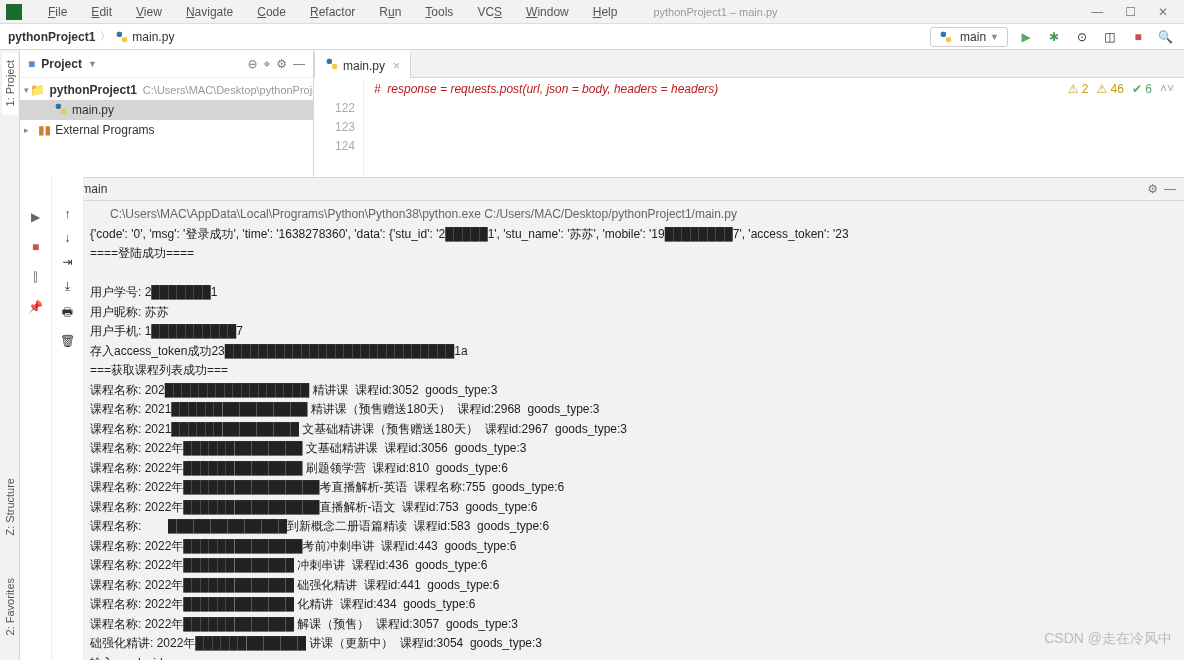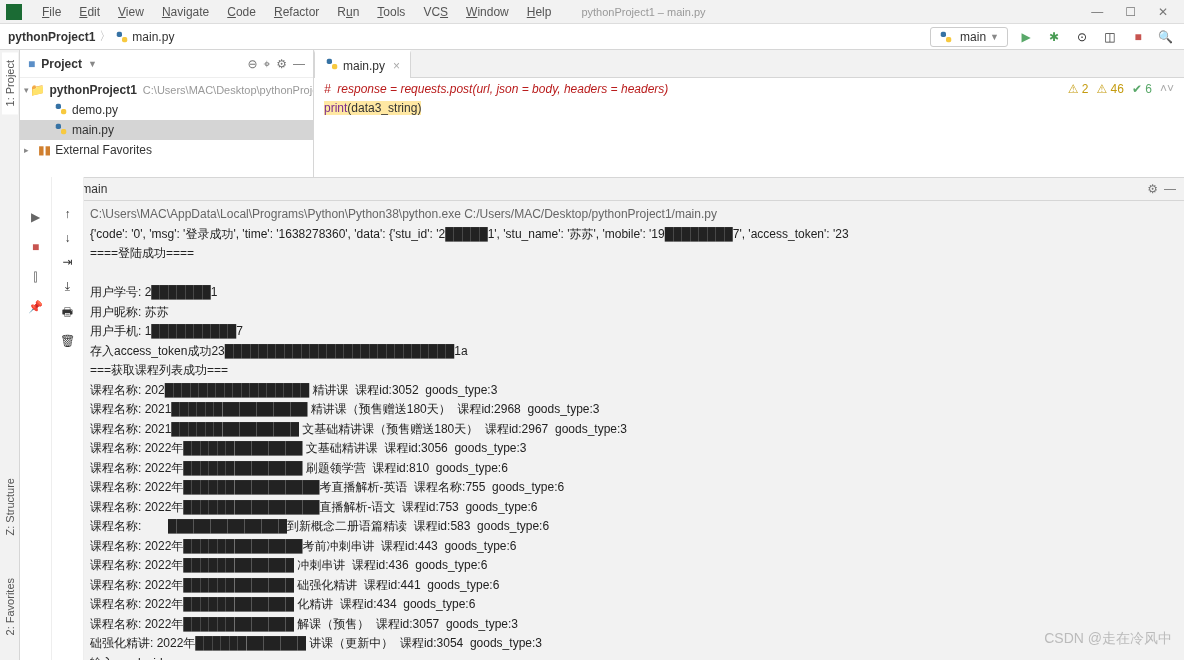--- a/index.html
+++ b/index.html
@@ -1,17 +1,17 @@
 <!DOCTYPE html>
 <html><head>
 <meta charset="utf-8">
 <style>
 * { margin: 0; padding: 0; box-sizing: border-box; font-family: -apple-system, "Segoe UI", Arial, sans-serif; font-size: 12px; }
 body { background: #f2f2f2; color: #333; width: 1184px; height: 660px; overflow: hidden; position: relative; }
-.menubar { height: 24px; background: #f2f2f2; display: flex; align-items: center; padding: 0 6px; gap: 6px; border-bottom: 1px solid #ddd; }
+.menubar { height: 24px; background: #f2f2f2; display: flex; align-items: center; padding: 0 6px; gap: 12px; border-bottom: 1px solid #ddd; }
 .menubar .logo { width: 16px; height: 16px; background: #1b6b34; margin-right: 8px; }
 .menubar .menu { padding: 2px 6px; cursor: pointer; color: #555; }
 .menubar .menu u { text-decoration: underline; }
 .menubar .title { margin-left: 18px; color: #999; font-size: 11px; }
 .menubar .winctl { margin-left: auto; display: flex; gap: 22px; color: #777; padding-right: 10px; }
 .crumb-row { height: 26px; background: #fff; border-bottom: 1px solid #d6d6d6; display: flex; align-items: center; padding: 0 8px; }
 .crumb-row .crumb { color: #333; font-weight: bold; }
 .crumb-row .sep { color: #aaa; margin: 0 4px; }
 .crumb-row .pyicon { width: 14px; height: 14px; display: inline-block; position: relative; margin-right: 3px; }
 .pyicon svg { width: 14px; height: 14px; }
@@ -53,21 +53,21 @@
 .breadcrumb-fn { height: 22px; border-top: 1px solid #eee; padding: 2px 10px; font-family: Consolas,monospace; font-size: 12px; color: #666; }
 .run-head { position: absolute; left: 20px; right: 0; height: 24px; background: #f2f2f2; border-top: 1px solid #d6d6d6; border-bottom: 1px solid #d6d6d6; display: flex; align-items: center; padding: 0 8px; gap: 6px; }
 .run-head .ttl { font-weight: bold; }
 .run-head .sp { flex: 1; }
 .run-wrap { position: absolute; left: 0; right: 0; top: 177px; bottom: 0; display: flex; }
 .run-left { width: 20px; background: #f2f2f2; border-right: 1px solid #d6d6d6; }
 .run-tools { width: 32px; background: #fff; border-right: 1px solid #eee; display: flex; flex-direction: column; align-items: center; padding-top: 30px; gap: 10px; }
 .run-tools .tb { width: 20px; height: 20px; display: flex; align-items: center; justify-content: center; cursor: pointer; color: #666; }
 .run-tools2 { width: 32px; background: #fff; border-right: 1px solid #eee; display: flex; flex-direction: column; align-items: center; padding-top: 30px; gap: 10px; }
 .console { flex: 1; padding: 28px 6px 4px 6px; font-family: Consolas,"Courier New",monospace; font-size: 13px; line-height: 19.5px; overflow: hidden; white-space: pre; color: #222; }
-.console .cmd { color: #666; }
+.console .cmd { color: #666; margin-left: 20px; }
 .watermark { position: absolute; right: 12px; bottom: 12px; color: #bbb; font-size: 14px; text-align: right; }
 .vtab2 { writing-mode: vertical-rl; transform: rotate(180deg); padding: 8px 2px; color: #555; font-size: 11px; position: absolute; left: 2px; }
 </style>
 </head>
 <body>
 
 <div class="menubar">
   <div class="logo"></div>
   <span class="menu"><u>F</u><span title="File">ile</span></span>
   <span class="menu"><u>E</u>dit</span>
@@ -129,38 +129,31 @@
       <span class="ic">⚙</span>
       <span class="ic">—</span>
     </div>
     <div class="tree">
       <div class="tree-row">
         <span class="arr">▾</span>
         <span class="fldr">📁</span>
         <span class="lbl" style="font-weight:bold">pythonProject1</span>
         <span class="path">C:\Users\MAC\Desktop\pythonProject1</span>
       </div>
-      <div class="tree-row" style="padding-left:34px">
-        <span class="pyicon"><svg viewBox="0 0 16 16">
-              <rect x="2" y="2" width="6" height="6" rx="2" fill="#3672a4"></rect>
-              <rect x="8" y="8" width="6" height="6" rx="2" fill="#f7c93f"></rect>
-            </svg></span>
-        <span class="lbl">demo.py</span>
-      </div>
       <div class="tree-row sel" style="padding-left:34px">
         <span class="pyicon"><svg viewBox="0 0 16 16">
               <rect x="2" y="2" width="6" height="6" rx="2" fill="#3672a4"></rect>
               <rect x="8" y="8" width="6" height="6" rx="2" fill="#f7c93f"></rect>
             </svg></span>
         <span class="lbl">main.py</span>
       </div>
       <div class="tree-row">
         <span class="arr">▸</span>
         <span style="color:#d07f2e">▮▮</span>
-        <span class="lbl">External Favorites</span>
+        <span class="lbl">External Programs</span>
       </div>
     </div>
   </div>
   <div class="editor">
     <div class="tabbar">
       <div class="etab">
         <span class="pyicon"><svg viewBox="0 0 16 16">
               <rect x="2" y="2" width="6" height="6" rx="2" fill="#3672a4"></rect>
               <rect x="8" y="8" width="6" height="6" rx="2" fill="#f7c93f"></rect>
             </svg></span>
@@ -168,23 +161,28 @@
         <span class="cls">×</span>
       </div>
     </div>
     <div class="code">
       <div class="status-ed">
         <span class="warn">⚠ <span>2</span></span>
         <span class="warn">⚠ <span>46</span></span>
         <span class="chk">✔ <span>6</span></span>
         <span style="color:#aaa">˄˅</span>
       </div>
+      <div class="gutter">
+        <div></div>
+        <div>122</div>
+        <div>123</div>
+        <div>124</div>
+      </div>
       <div class="codelines">
         <div class="c-cmt">#  response = requests.post(url, json = body, headers = headers)</div>
-        <div><span class="c-run"><span class="c-fn">print</span><span>(data3_string)</span></span></div>
       </div>
     </div>
   </div>
 </div>
 
 <div class="run-head" style="top:177px">
   <span class="ttl">Run:</span>
   <span class="pyicon"><svg viewBox="0 0 16 16">
         <rect x="2" y="2" width="6" height="6" rx="2" fill="#3672a4"></rect>
         <rect x="8" y="8" width="6" height="6" rx="2" fill="#f7c93f"></rect>

